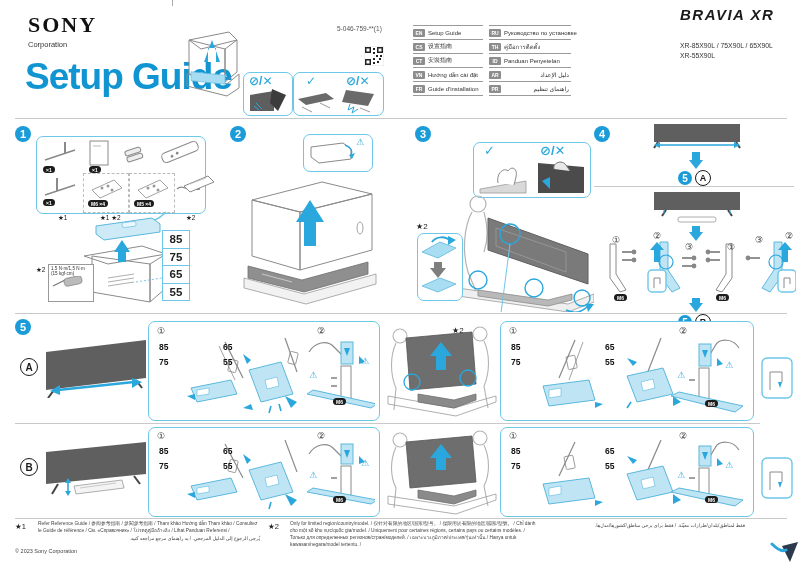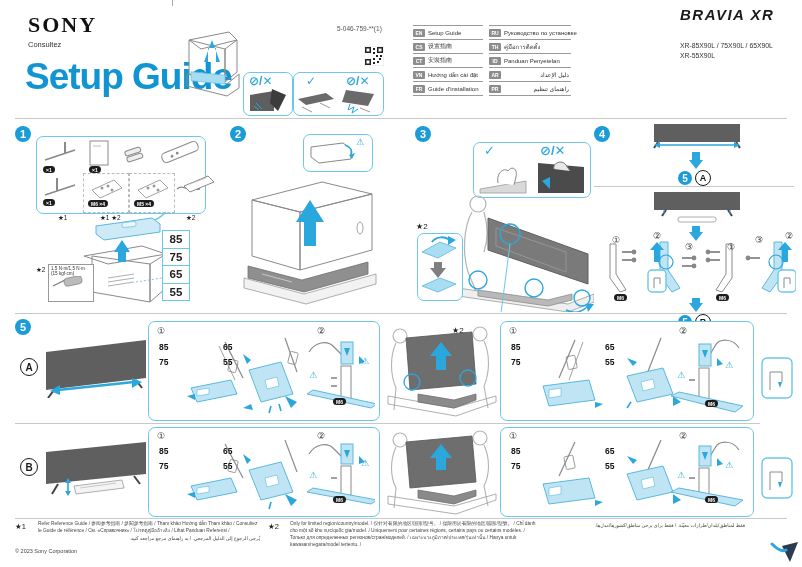--- a/index.html
+++ b/index.html
@@ -43,21 +43,21 @@
   .torquebox{border:1px solid #999;background:#fff;font-size:4.6px;color:#333;padding:1px 2px;}
   .downarrow{width:0;height:0;border-left:7px solid transparent;border-right:7px solid transparent;border-top:9px solid #2aa7dc;}
   .arrowstem{width:8px;background:#2aa7dc;margin:0 auto;}
 </style>
 </head>
 <body>
 
 <div class="page">
 
   <div class="abs sony" style="left:28px;top:12px;">SONY</div>
-  <div class="abs tvision" style="left:28px;top:40px;">Consultez</div>
+  <div class="abs tvision" style="left:28px;top:40px;">Corporation</div>
   <div class="abs title" style="left:25px;top:56px;">Setup Guide</div>
 
   <svg class="abs" style="left:175px;top:22px;" width="72" height="80">
     <polygon points="14,18 54,10 62,18 26,27" fill="none" stroke="#8a8a8a" stroke-width="1"></polygon>
     <polygon points="14,18 14,52 50,60 50,27" fill="none" stroke="#8a8a8a" stroke-width="1"></polygon>
     <polygon points="50,27 62,18 62,50 50,60" fill="none" stroke="#8a8a8a" stroke-width="1"></polygon>
     <polygon points="12,52 52,62 64,52 64,66 52,74 12,64" fill="none" stroke="#8a8a8a" stroke-width="1"></polygon>
     <rect x="16" y="48" width="34" height="9" fill="#a8dcf2" stroke="#5bb8dd" stroke-width="0.6" transform="skewY(6)"></rect>
     <polygon points="33,20 41,20 41,34 45,34 37,12 29,34 33,34" fill="#2aa7dc" transform="translate(0,6)"></polygon>
   </svg>

